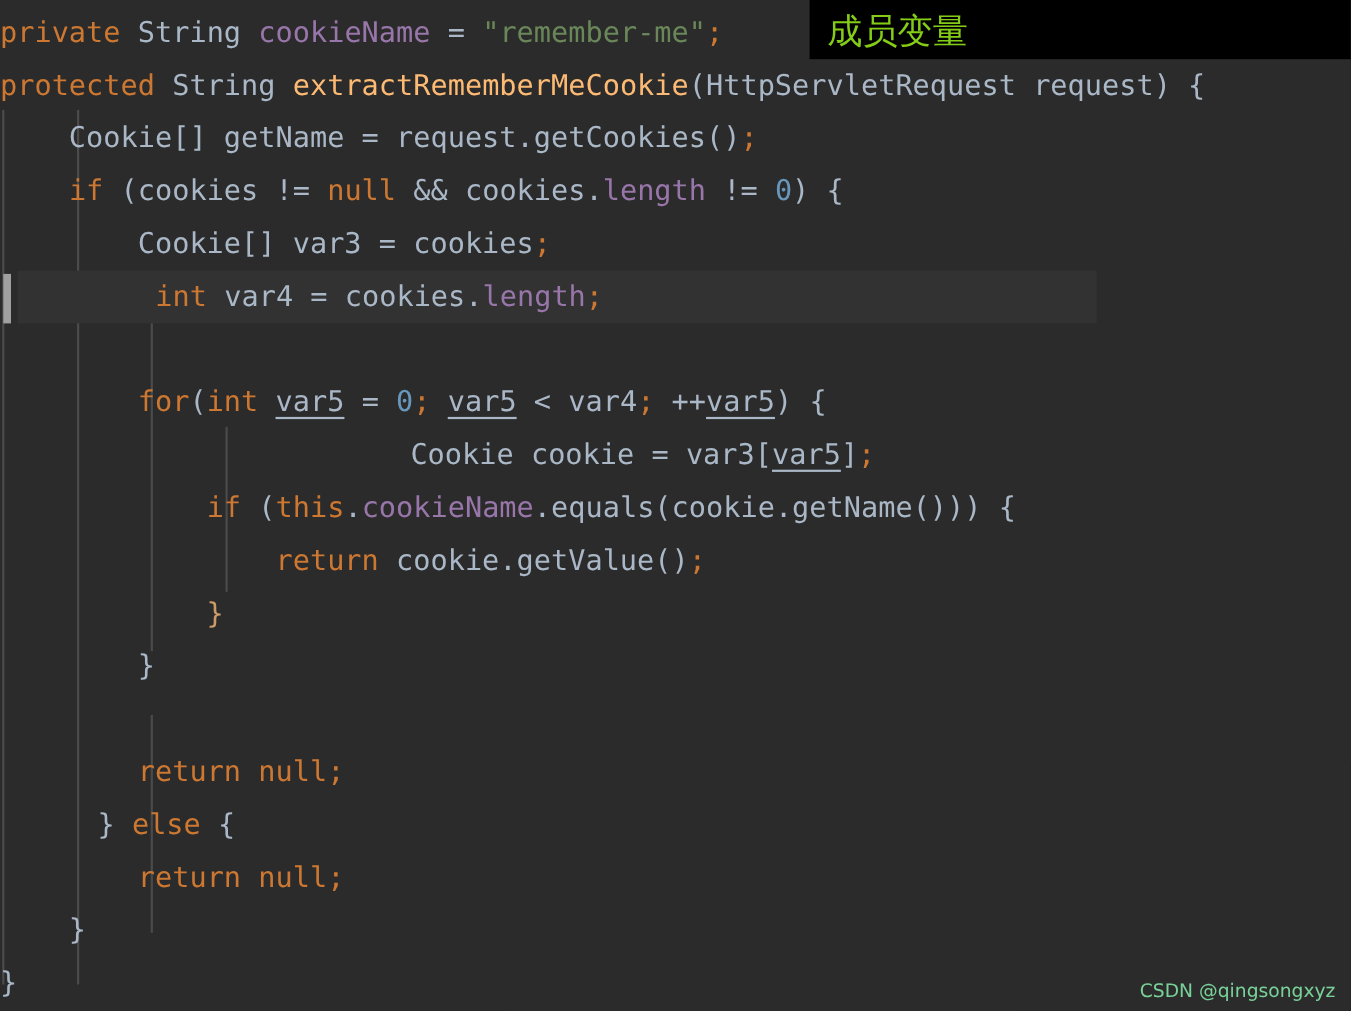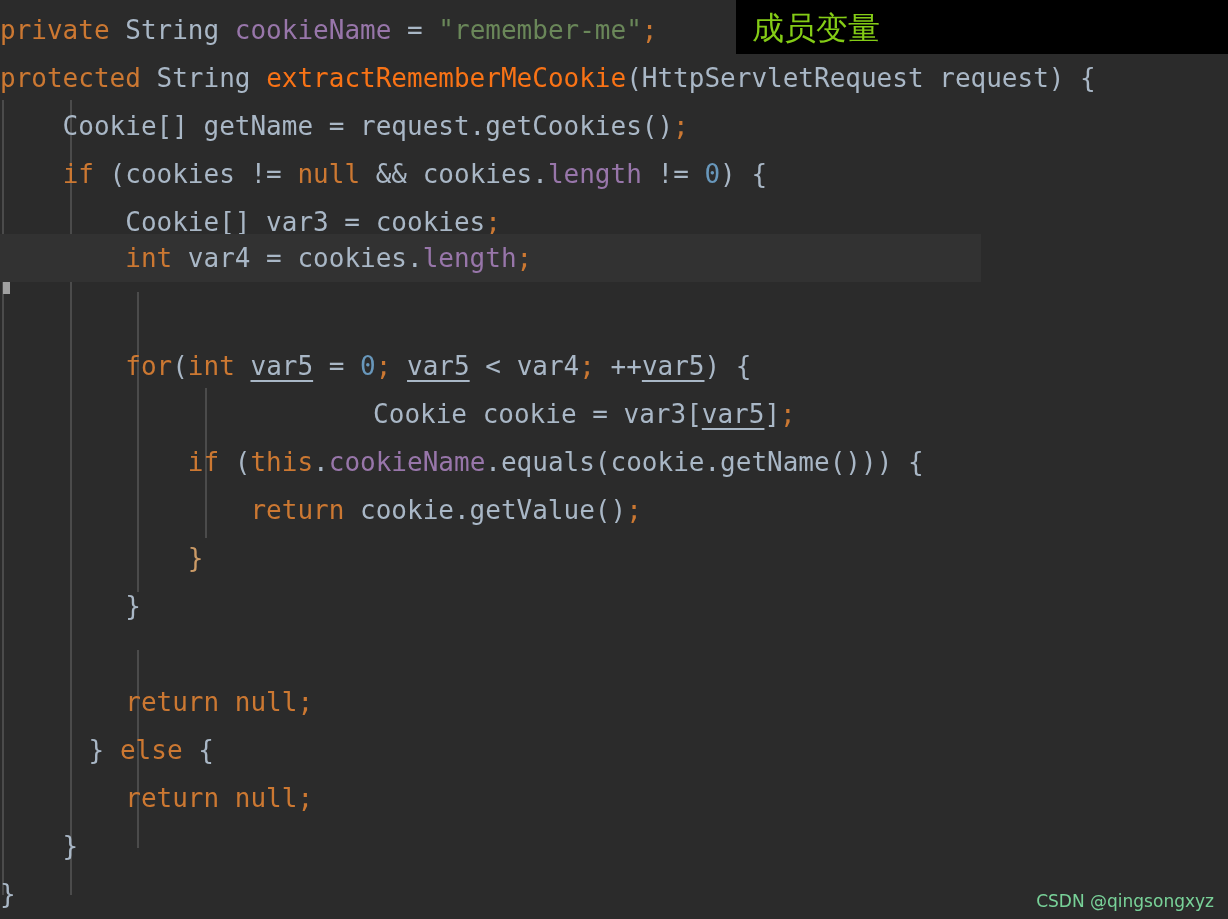--- a/index.html
+++ b/index.html
@@ -93,21 +93,21 @@
     height: 45px;
     background: #a0a0a0;
   }
 
   
   .kw   { color: #cc7832; }           
   .def  { color: #a9b7c6; }           
   .str  { color: #6a8759; }           
   .num  { color: #6897bb; }           
   .fld  { color: #9876aa; }           
-  .mth  { color: #f97316; }           
+  .mth  { color: #fdba74; }           
   .semi { color: #cc7832; }           
   .brace-hl { color: #cc9b67; }       
   .und  { text-decoration: underline; text-underline-offset: 5px; }
 
   
   .annotation {
     position: absolute;
     color: #84cc16;
     font-family: "DejaVu Sans", "Liberation Sans", sans-serif;
     white-space: pre;
@@ -158,21 +158,21 @@
     </div>
 
   <div class="caret-marker"></div>
 
   <div id="code-lines">
       <div class="code-line" id="line-1" style="top: 6px;"><span class="txt kw">private</span><span class="txt def"> </span><span class="txt def">String</span><span class="txt def"> </span><span class="txt fld">cookieName</span><span class="txt def"> = </span><span class="txt str">"remember-me"</span><span class="txt semi">;</span></div>
       <div class="code-line" id="line-2" style="top: 54px;"><span class="txt kw">protected</span><span class="txt def"> </span><span class="txt def">String</span><span class="txt def"> </span><span class="txt mth">extractRememberMeCookie</span><span class="txt def">(HttpServletRequest request) {</span></div>
       <div class="code-line" id="line-3" style="top: 102px;"><span class="txt def">    Cookie[] getName = request.getCookies()</span><span class="txt semi">;</span></div>
       <div class="code-line" id="line-4" style="top: 150px;"><span class="txt def">    </span><span class="txt kw">if</span><span class="txt def"> (cookies != </span><span class="txt kw">null</span><span class="txt def"> &amp;&amp; cookies.</span><span class="txt fld">length</span><span class="txt def"> != </span><span class="txt num">0</span><span class="txt def">) {</span></div>
       <div class="code-line" id="line-5" style="top: 198px;"><span class="txt def">        Cookie[] var3 = cookies</span><span class="txt semi">;</span></div>
-      <div class="code-line current-line" id="line-6" style="top: 234px;"><span class="txt def">        </span><span class="txt kw">int</span><span class="txt def"> var4 = cookies.</span><span class="txt fld">length</span><span class="txt semi">;</span></div>
+      <div class="code-line current-line" id="line-6" style="top: 246px; margin-left: 16px;"><span class="txt def">        </span><span class="txt kw">int</span><span class="txt def"> var4 = cookies.</span><span class="txt fld">length</span><span class="txt semi">;</span></div>
       <div class="code-line" id="line-7" style="top: 294px;"></div>
       <div class="code-line" id="line-8" style="top: 342px;"><span class="txt def">        </span><span class="txt kw">for</span><span class="txt def">(</span><span class="txt kw">int</span><span class="txt def"> </span><span class="txt def und">var5</span><span class="txt def"> = </span><span class="txt num">0</span><span class="txt semi">;</span><span class="txt def"> </span><span class="txt def und">var5</span><span class="txt def"> &lt; var4</span><span class="txt semi">;</span><span class="txt def"> ++</span><span class="txt def und">var5</span><span class="txt def">) {</span></div>
       <div class="code-line" id="line-9" style="top: 390px; text-align: center;"><span class="txt def">            Cookie cookie = var3[</span><span class="txt def und">var5</span><span class="txt def">]</span><span class="txt semi">;</span></div>
       <div class="code-line" id="line-10" style="top: 438px;"><span class="txt def">            </span><span class="txt kw">if</span><span class="txt def"> (</span><span class="txt kw">this</span><span class="txt def">.</span><span class="txt fld">cookieName</span><span class="txt def">.equals(cookie.getName())) {</span></div>
       <div class="code-line" id="line-11" style="top: 486px;"><span class="txt def">                </span><span class="txt kw">return</span><span class="txt def"> cookie.getValue()</span><span class="txt semi">;</span></div>
       <div class="code-line" id="line-12" style="top: 534px;"><span class="txt brace-hl">            }</span></div>
       <div class="code-line" id="line-13" style="top: 582px;"><span class="txt def">        }</span></div>
       <div class="code-line" id="line-14" style="top: 630px;"></div>
       <div class="code-line" id="line-15" style="top: 678px;"><span class="txt def">        </span><span class="txt kw">return</span><span class="txt def"> </span><span class="txt kw">null</span><span class="txt semi">;</span></div>
       <div class="code-line" id="line-16" style="top: 726px; padding-left: 26px;"><span class="txt def">    }</span><span class="txt def"> </span><span class="txt kw">else</span><span class="txt def"> {</span></div>

